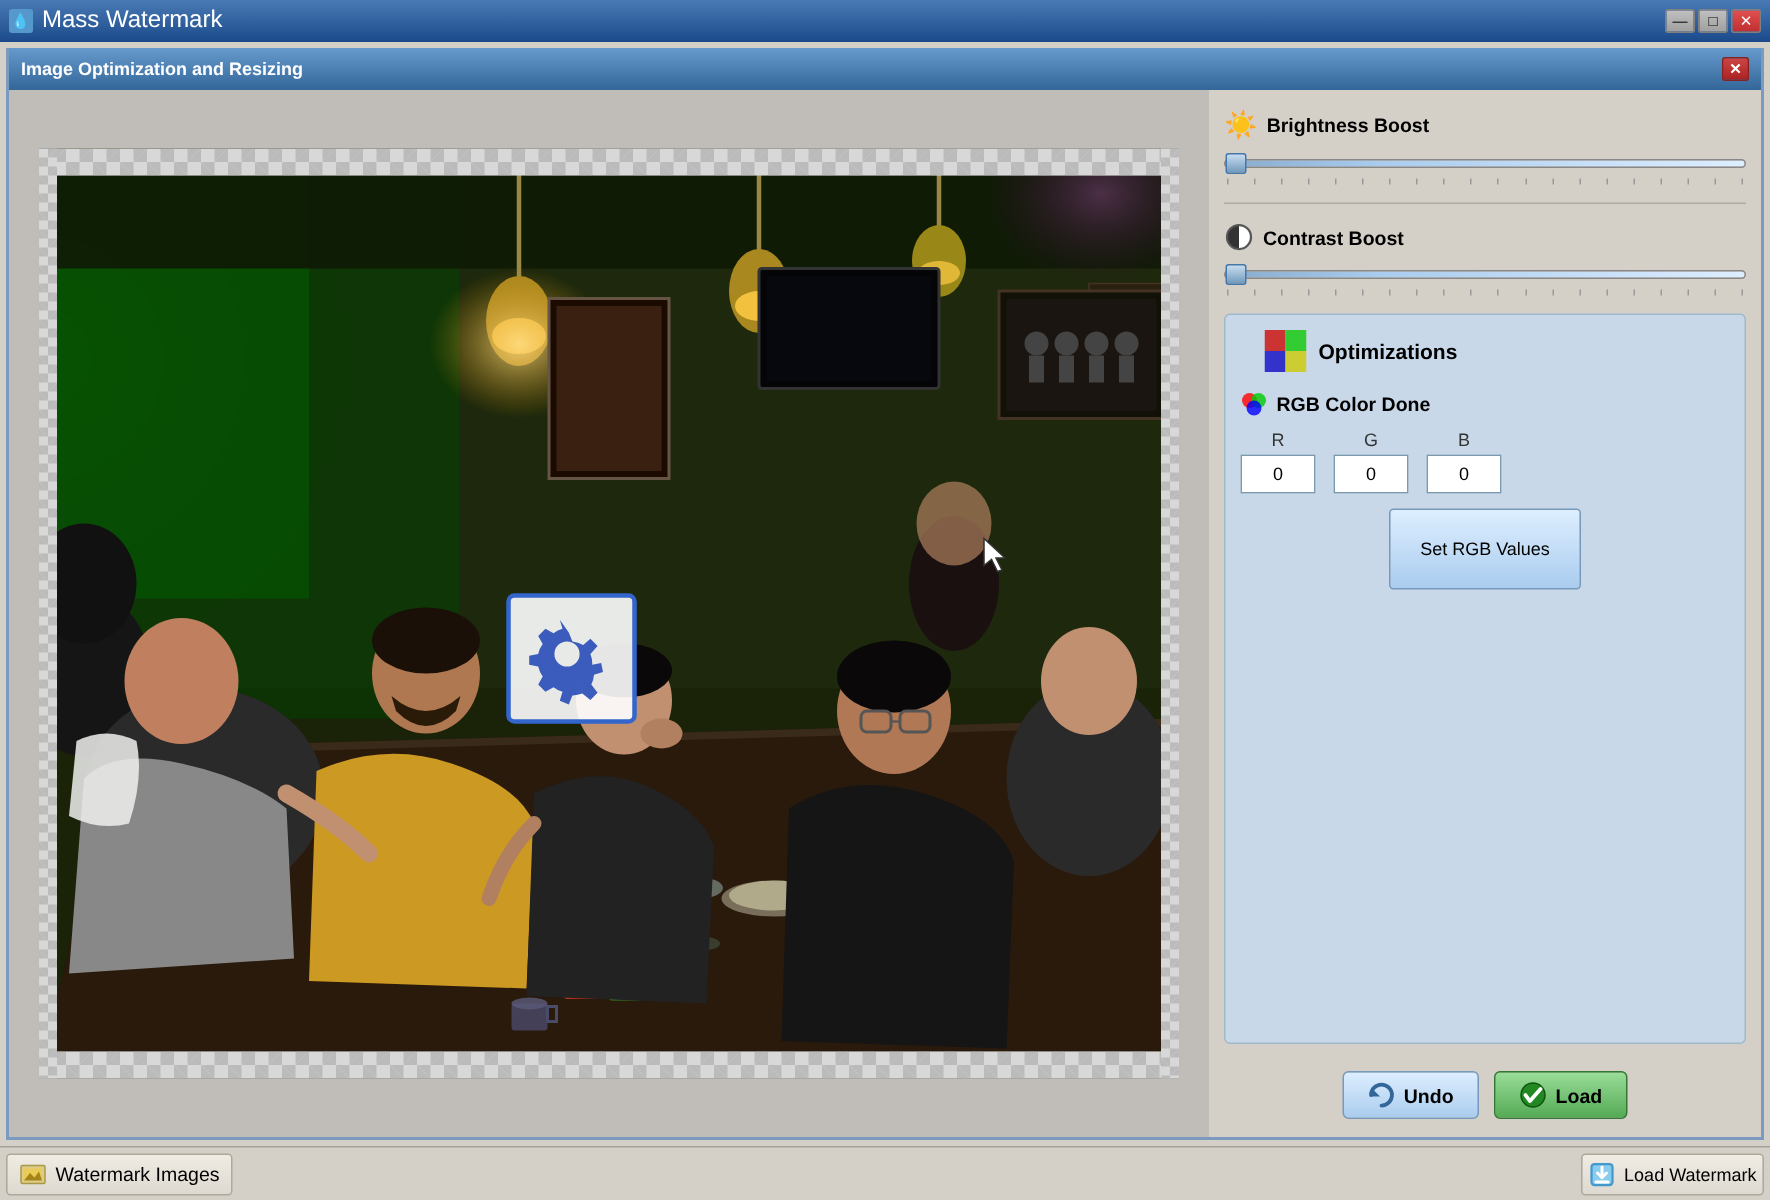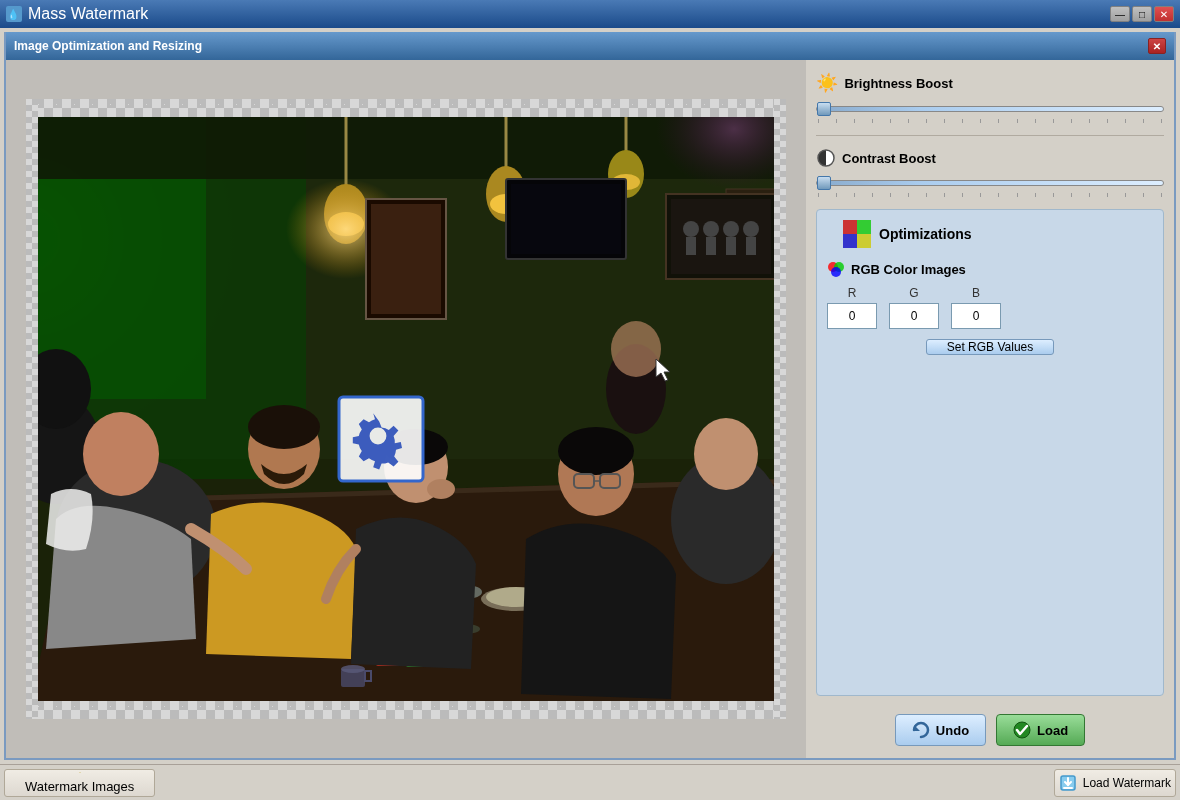--- a/index.html
+++ b/index.html
@@ -242,21 +242,21 @@
       border: 1px solid #7a9ab0;
       background: white;
       text-align: center;
       font-size: 12px;
       padding: 2px;
     }
 
     .set-rgb-btn {
       display: block;
       margin: 0 auto;
-      padding: 0 20px;
+      padding: 19px 20px;
       background: linear-gradient(to bottom, #ddeeff, #aaccee);
       border: 1px solid #7799bb;
       border-radius: 3px;
       cursor: pointer;
       font-size: 12px;
       color: #000;
     }
 
     
     .action-buttons {
@@ -297,28 +297,27 @@
       background: #d4d0c8;
       border-top: 1px solid #a8a098;
       display: flex;
       align-items: center;
       padding: 0 4px;
     }
 
     .status-left {
       display: flex;
       align-items: center;
-      padding: 2px 20px;
+      padding: 2px 8px;
       background: linear-gradient(to bottom, #f0ece4, #ddd8d0);
       border: 1px solid #b0a898;
       border-radius: 3px;
       gap: 6px;
       cursor: pointer;
       height: 28px;
-      flex-direction: column;
     }
 
     .status-right {
       margin-left: auto;
       display: flex;
       gap: 4px;
     }
 
     .status-btn {
       display: flex;
@@ -640,21 +639,21 @@
             <span class="opt-title">Optimizations</span>
           </div>
 
           <div class="rgb-label">
 
             <svg width="18" height="18" viewBox="0 0 18 18">
               <circle cx="6" cy="7" r="5" fill="red" opacity="0.8"></circle>
               <circle cx="12" cy="7" r="5" fill="#00cc00" opacity="0.8"></circle>
               <circle cx="9" cy="12" r="5" fill="blue" opacity="0.8"></circle>
             </svg>
-            <span>RGB Color Images</span>
+            <span>RGB Color Done</span>
           </div>
 
           <div class="rgb-fields">
             <div class="rgb-field-group">
               <span class="rgb-channel-label">R</span>
               <input type="text" class="rgb-input" value="0" style="">
             </div>
             <div class="rgb-field-group">
               <span class="rgb-channel-label">G</span>
               <input type="text" class="rgb-input" value="0" style="">

